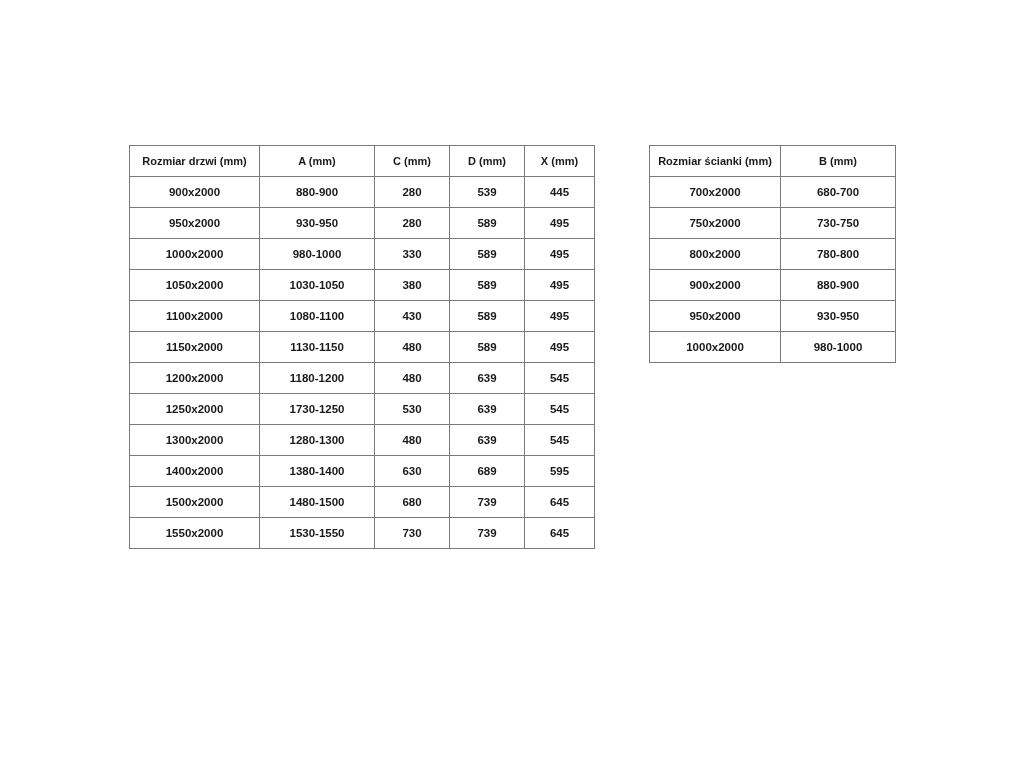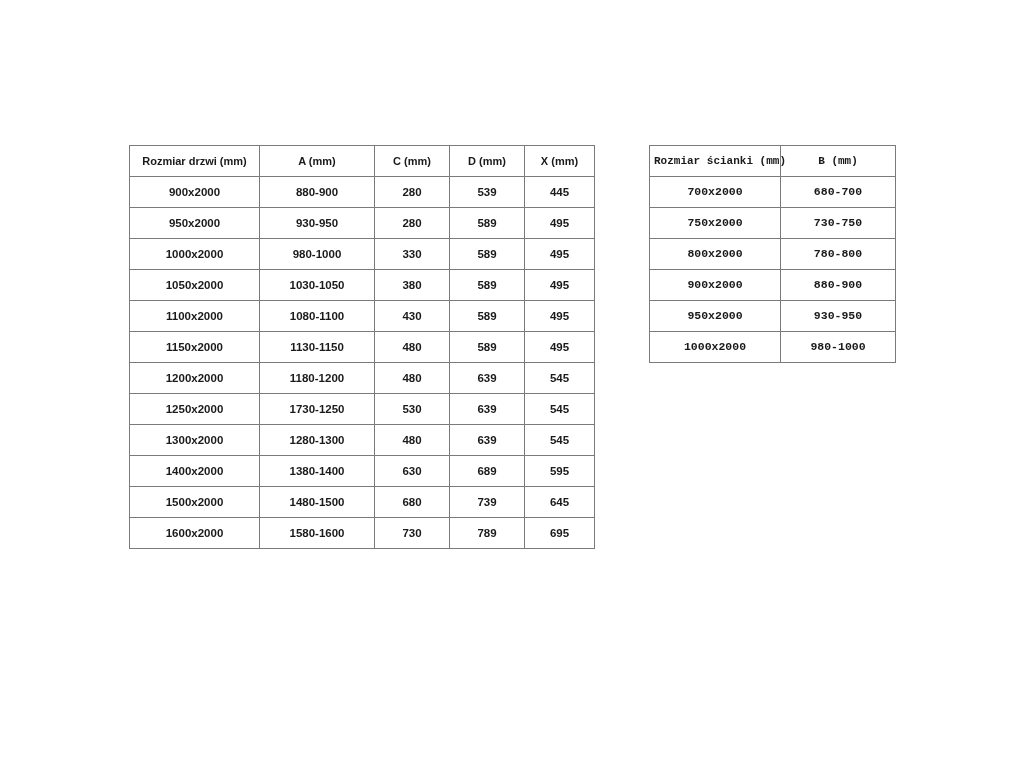--- a/index.html
+++ b/index.html
@@ -56,21 +56,20 @@
   #doors-table col.c1 { width: 115px; }
   #doors-table col.c2 { width: 75px; }
   #doors-table col.c3 { width: 75px; }
   #doors-table col.c4 { width: 70px; }
 
   
   #wall-table-wrap {
     position: absolute;
     left: 649px;
     top: 145px;
-    font-family: Liberation Mono, monospace;
   }
   #wall-table {
     width: 246px;
   }
   #wall-table col.w0 { width: 131px; }
   #wall-table col.w1 { width: 115px; }
 </style>
 </head>
 <body>
 
@@ -166,25 +165,25 @@
           <td>595</td>
         </tr>
         <tr>
           <td>1500x2000</td>
           <td>1480-1500</td>
           <td>680</td>
           <td>739</td>
           <td>645</td>
         </tr>
         <tr>
-          <td>1600x2000</td>
-          <td>1580-1600</td>
+          <td>1550x2000</td>
+          <td>1530-1550</td>
           <td>730</td>
-          <td>789</td>
-          <td>695</td>
+          <td>739</td>
+          <td>645</td>
         </tr>
       </tbody>
     </table>
   </div>
 
   <div id="wall-table-wrap">
     <table class="spec" id="wall-table">
       <colgroup>
         <col class="w0">
           <col class="w1">

